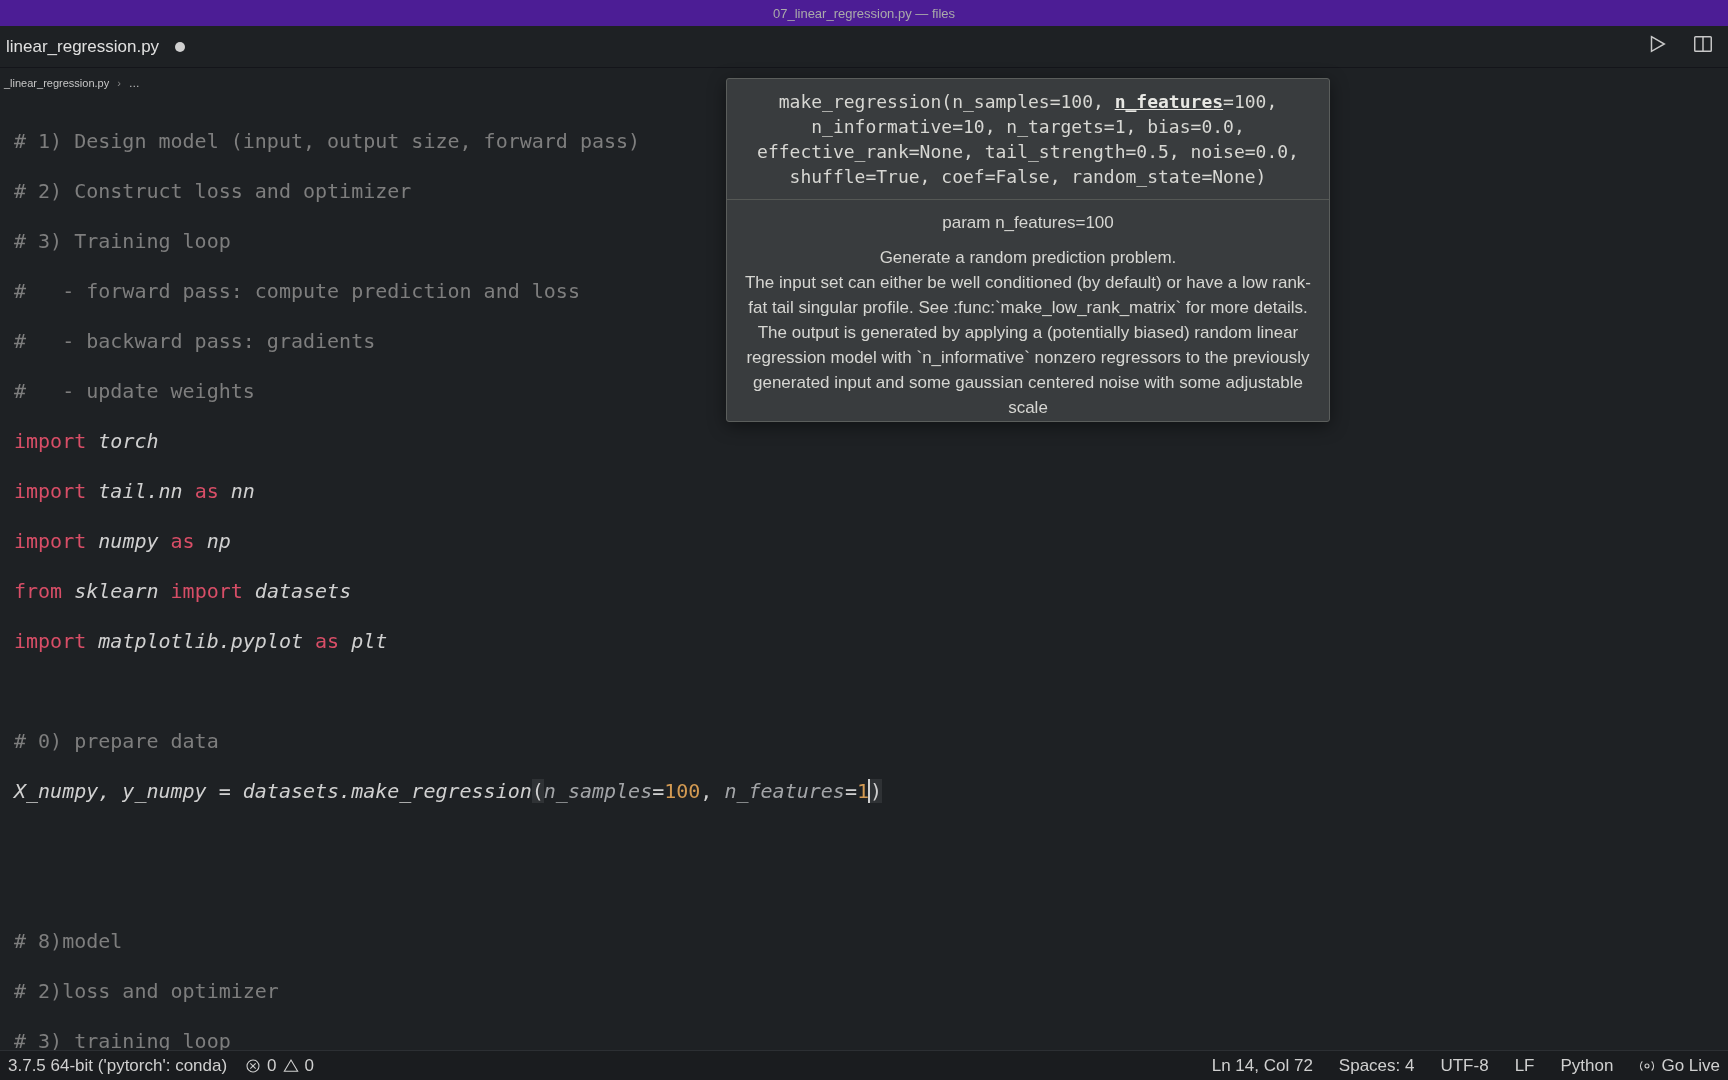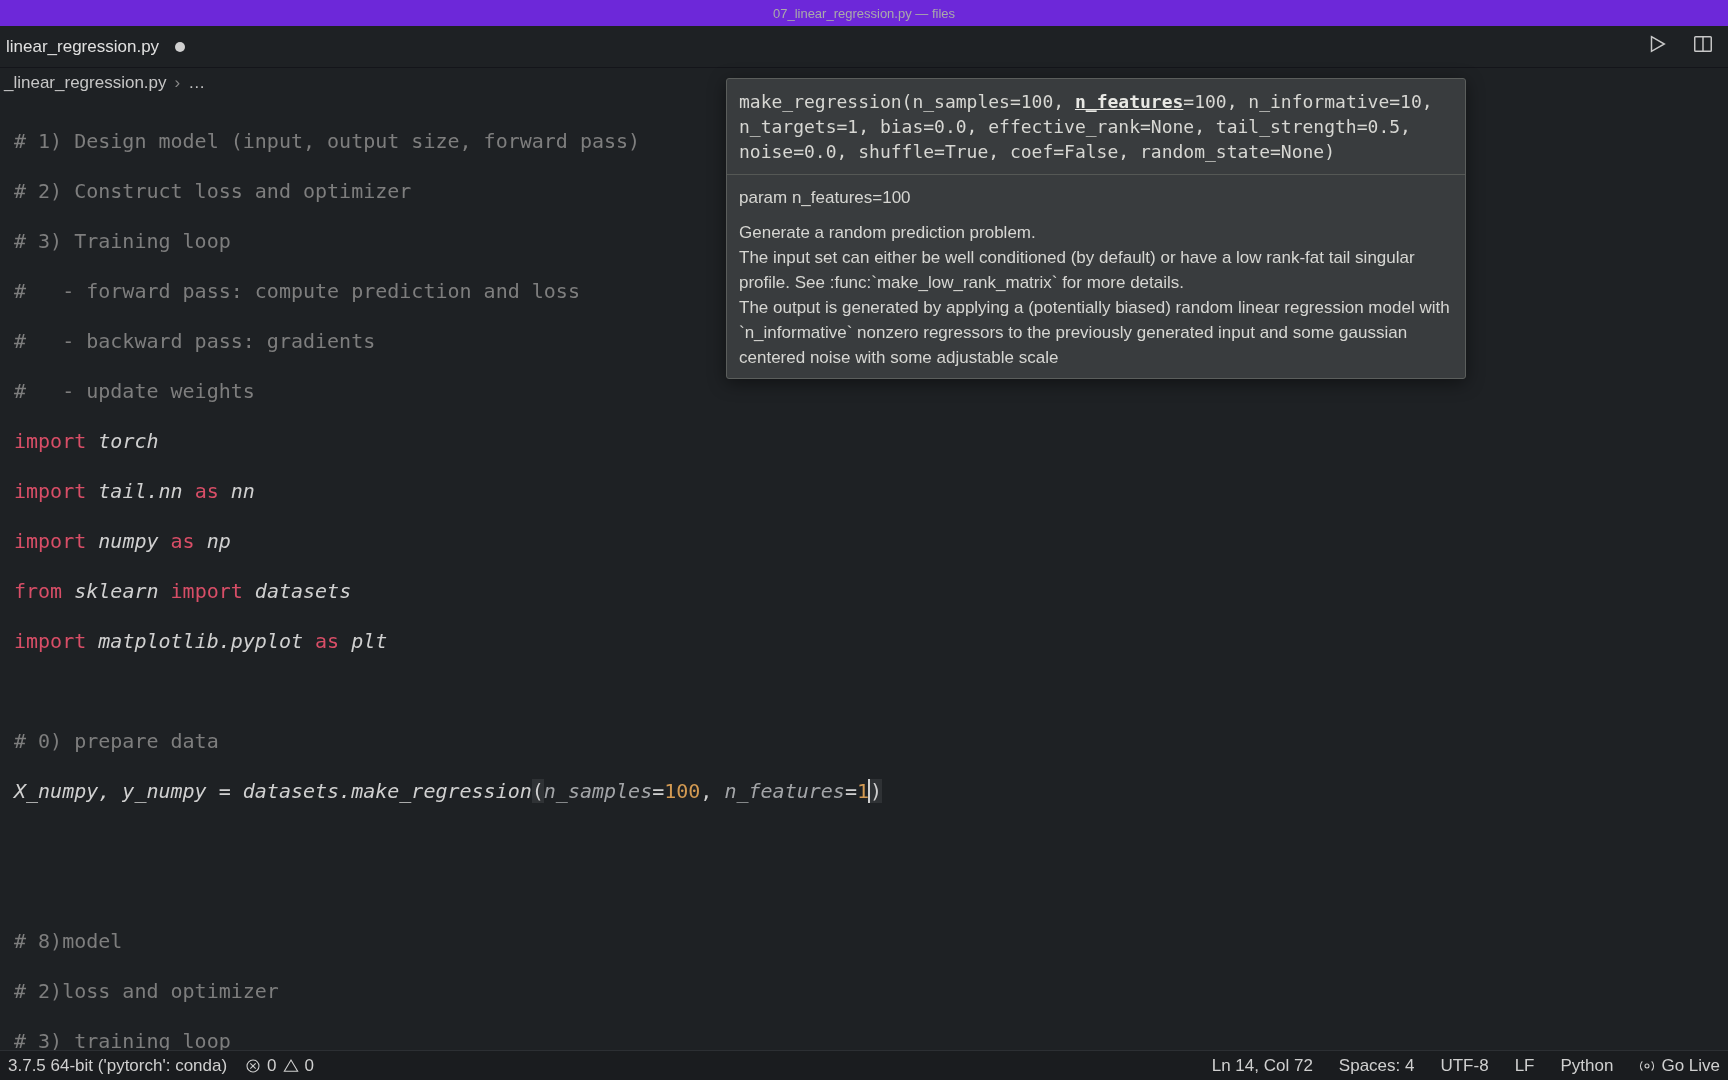--- a/index.html
+++ b/index.html
@@ -10,21 +10,21 @@
     font-size: 20px;
     color: #d0d0d0;
     overflow: hidden;
   }
   .titlebar {
     height: 26px;
     color: #aaa;
     font-family: -apple-system, BlinkMacSystemFont, "Segoe UI", sans-serif;
     font-size: 13px;
     display: flex; justify-content: center; align-items: center;
-    background: #6d28d9;
+    background: #4c1d95;
   }
   .tabrow {
     height: 42px;
     display: flex; align-items: center;
     background: #1e2124;
     border-bottom: 1px solid #14151a;
   }
   .tab {
     height: 100%;
     padding: 0 16px 0 6px;
@@ -43,21 +43,21 @@
     display: flex; gap: 24px;
     padding-right: 14px;
     color: #c8c8c8;
   }
   .tab-actions svg { width: 22px; height: 22px; stroke: #c8c8c8; fill: none; stroke-width: 1.6; }
   .breadcrumb {
     height: 30px;
     padding: 0 8px 0 4px;
     display: flex; align-items: center; gap: 8px;
     font-family: -apple-system, BlinkMacSystemFont, "Segoe UI", sans-serif;
-    font-size: 17px;
+    font-size: 11px;
     color: #c6c6c6;
     background: #1e2124;
   }
   .breadcrumb .sep { color: #888; }
   .editor {
     position: relative;
     padding: 6px 0 0 14px;
     line-height: 25px;
     white-space: pre;
   }
@@ -66,32 +66,33 @@
   .tok-keyword { color: #d84e67; }
   .tok-module  { color: #d0d0d0; font-style: italic; }
   .tok-number  { color: #d39a52; }
   .tok-punc    { color: #d0d0d0; }
   .tok-param   { color: #a3a5a8; font-style: italic; }
   .tok-paren-active { background: rgba(255,255,255,0.08); color: #d0d0d0; }
   .cursor { border-right: 2px solid #d0d0d0; margin-left: -1px; }
   .sig-help {
     position: absolute;
     left: 726px; top: 78px;
-    width: 740px;
+    width: 604px;
     background: #393c3e;
     border: 1px solid #5b5e5c;
     border-radius: 3px;
     box-shadow: 0 4px 18px rgba(0,0,0,0.45);
     font-family: -apple-system, BlinkMacSystemFont, "Segoe UI", sans-serif;
     font-size: 17px;
     color: #d7d7d3;
     padding: 10px 12px 8px;
     line-height: 25px;
     overflow: hidden;
     max-height: 344px;
+    text-align: center;
   }
   .sig-help .sig-line { font-family: ui-monospace, "SF Mono", Menlo, monospace; font-size: 18px; }
   .sig-help .active-param { font-weight: 700; text-decoration: underline; color: #e8e8e4; }
   .sig-help hr { border: none; border-top: 1px solid #555855; margin: 10px -12px; }
   .sig-help .doc { font-size: 17px; color: #d6d6d2; }
   .statusbar {
     position: absolute;
     bottom: 0; left: 0; right: 0;
     height: 30px;
     background: #1a1c1f;

